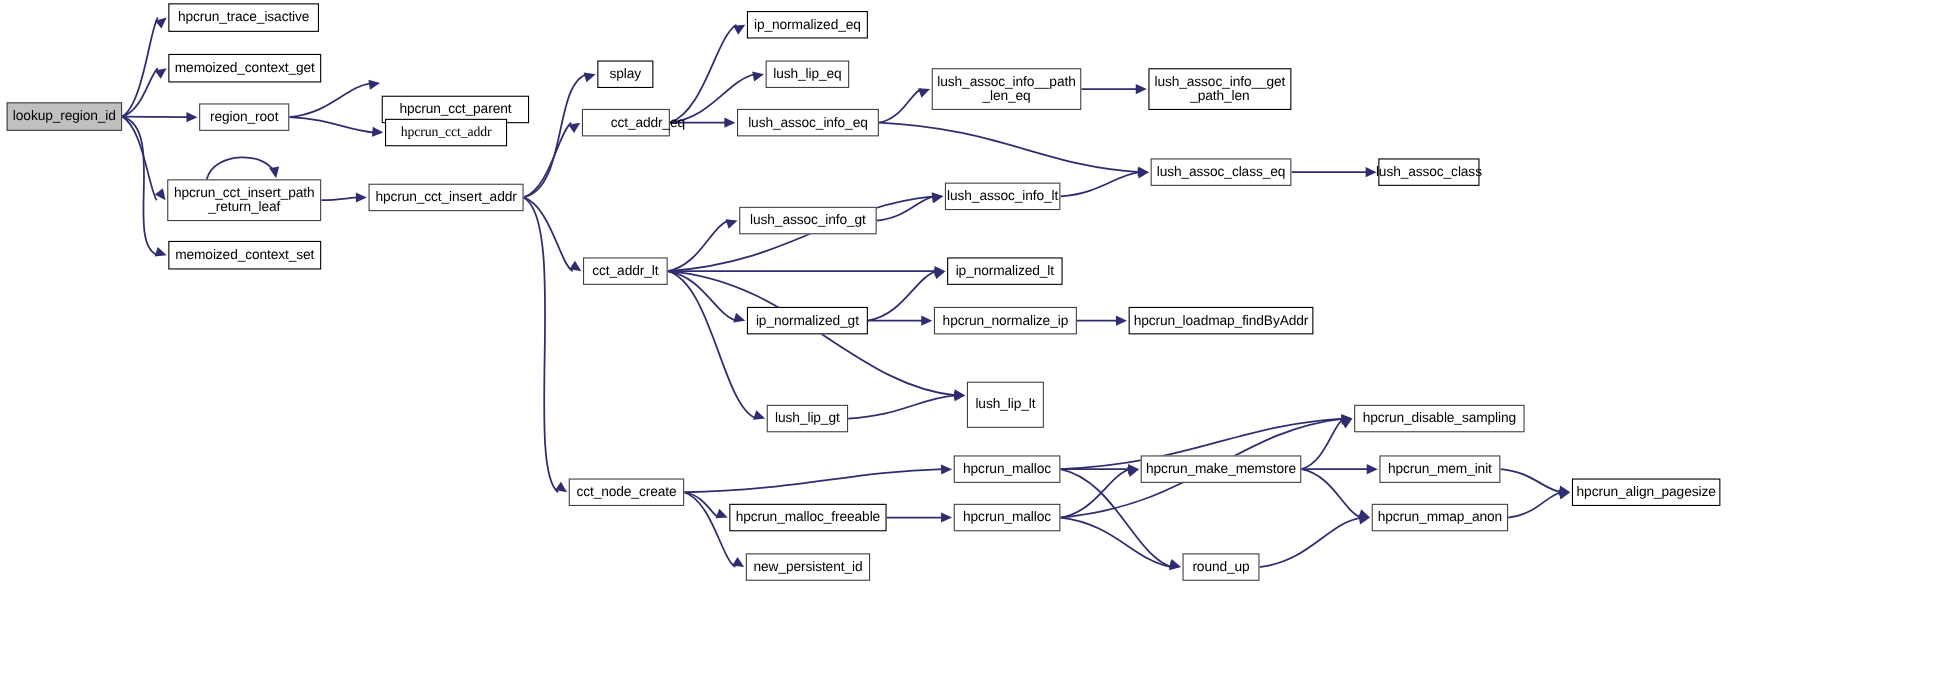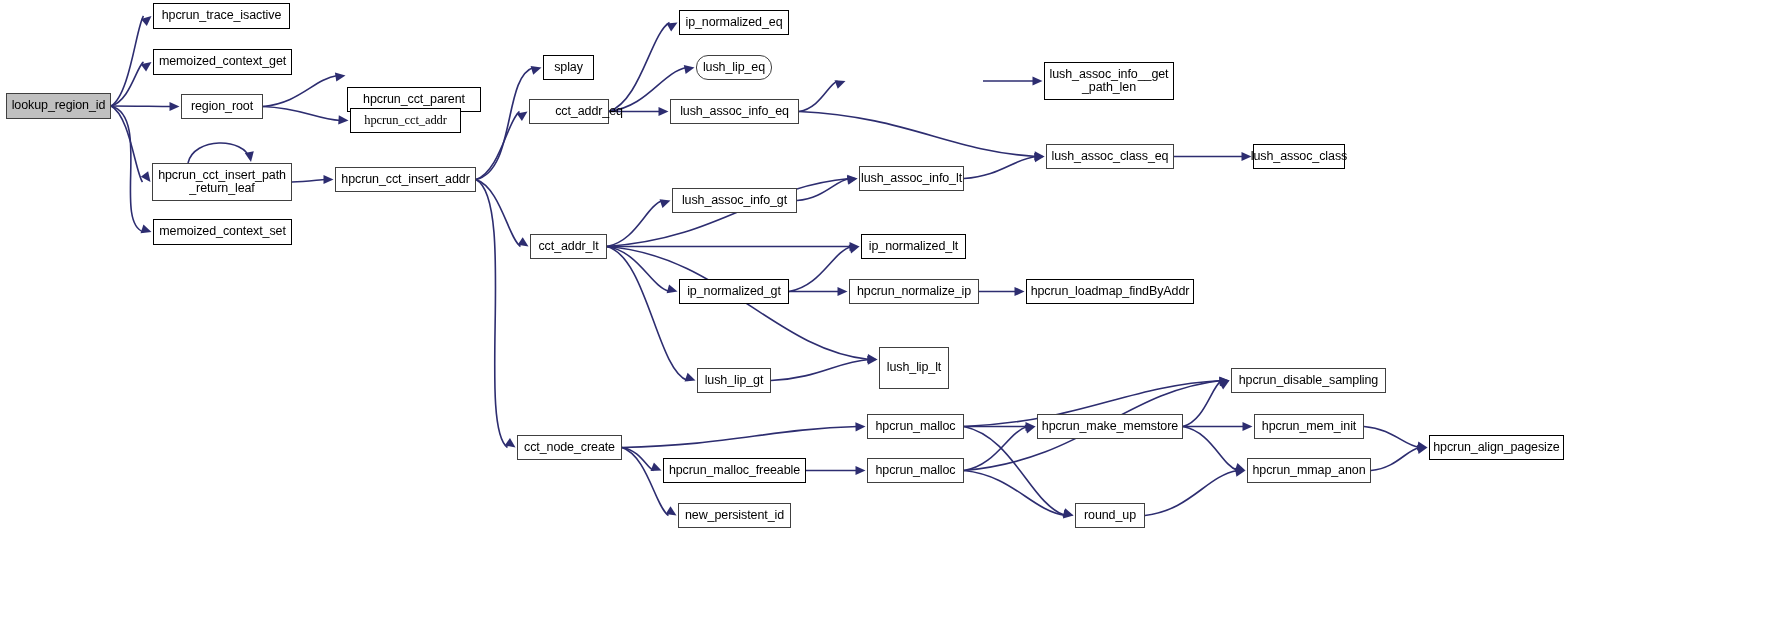--- a/index.html
+++ b/index.html
@@ -164,27 +164,29 @@
 _return_leaf</div>
     <div class="node" style="left: 153px; top: 219px; width: 139px; height: 26px;">memoized_context_set</div>
     <div class="node" style="left: 347px; top: 63px; width: 134px; height: 25px; margin-top: 24px;">hpcrun_cct_parent</div>
     <div class="node" style="left: 350px; top: 108px; width: 111px; height: 25px; font-family: Liberation Serif, serif;">hpcrun_cct_addr</div>
     <div class="node thick" style="left: 335px; top: 167px; width: 141px; height: 25px;">hpcrun_cct_insert_addr</div>
     <div class="node" style="left: 543px; top: 55px; width: 51px; height: 25px;">splay</div>
     <div class="node thick" style="left: 529px; top: 99px; width: 80px; height: 25px; padding-left: 40px;">cct_addr_eq</div>
     <div class="node thick" style="left: 530px; top: 234px; width: 77px; height: 25px;">cct_addr_lt</div>
     <div class="node thick" style="left: 517px; top: 435px; width: 105px; height: 25px;">cct_node_create</div>
     <div class="node" style="left: 679px; top: 10px; width: 110px; height: 25px;">ip_normalized_eq</div>
-    <div class="node thick" style="left: 696px; top: 55px; width: 76px; height: 25px; border-radius: 12px;">lush_lip_eq</div>
+    <div class="node thick" style="left: 696px; top: 55px; width: 76px; height: 25px;">lush_lip_eq</div>
     <div class="node thick" style="left: 670px; top: 99px; width: 129px; height: 25px;">lush_assoc_info_eq</div>
     <div class="node thick" style="left: 672px; top: 188px; width: 125px; height: 25px;">lush_assoc_info_gt</div>
     <div class="node" style="left: 679px; top: 279px; width: 110px; height: 25px;">ip_normalized_gt</div>
     <div class="node thick" style="left: 697px; top: 368px; width: 74px; height: 25px;">lush_lip_gt</div>
     <div class="node" style="left: 663px; top: 458px; width: 143px; height: 25px;">hpcrun_malloc_freeable</div>
     <div class="node thick" style="left: 678px; top: 503px; width: 113px; height: 25px;">new_persistent_id</div>
+    <div class="node thick" style="left: 847px; top: 62px; width: 136px; height: 38px;">lush_assoc_info__path
+_len_eq</div>
     <div class="node thick" style="left: 859px; top: 166px; width: 105px; height: 25px;">lush_assoc_info_lt</div>
     <div class="node" style="left: 861px; top: 234px; width: 105px; height: 25px;">ip_normalized_lt</div>
     <div class="node thick" style="left: 849px; top: 279px; width: 130px; height: 25px;">hpcrun_normalize_ip</div>
     <div class="node thick" style="left: 879px; top: 347px; width: 70px; height: 42px;">lush_lip_lt</div>
     <div class="node thick" style="left: 867px; top: 414px; width: 97px; height: 25px;">hpcrun_malloc</div>
     <div class="node thick" style="left: 867px; top: 458px; width: 97px; height: 25px;">hpcrun_malloc</div>
     <div class="node" style="left: 1044px; top: 62px; width: 130px; height: 38px;">lush_assoc_info__get
 _path_len</div>
     <div class="node thick" style="left: 1046px; top: 144px; width: 128px; height: 25px;">lush_assoc_class_eq</div>
     <div class="node" style="left: 1026px; top: 279px; width: 168px; height: 25px;">hpcrun_loadmap_findByAddr</div>

